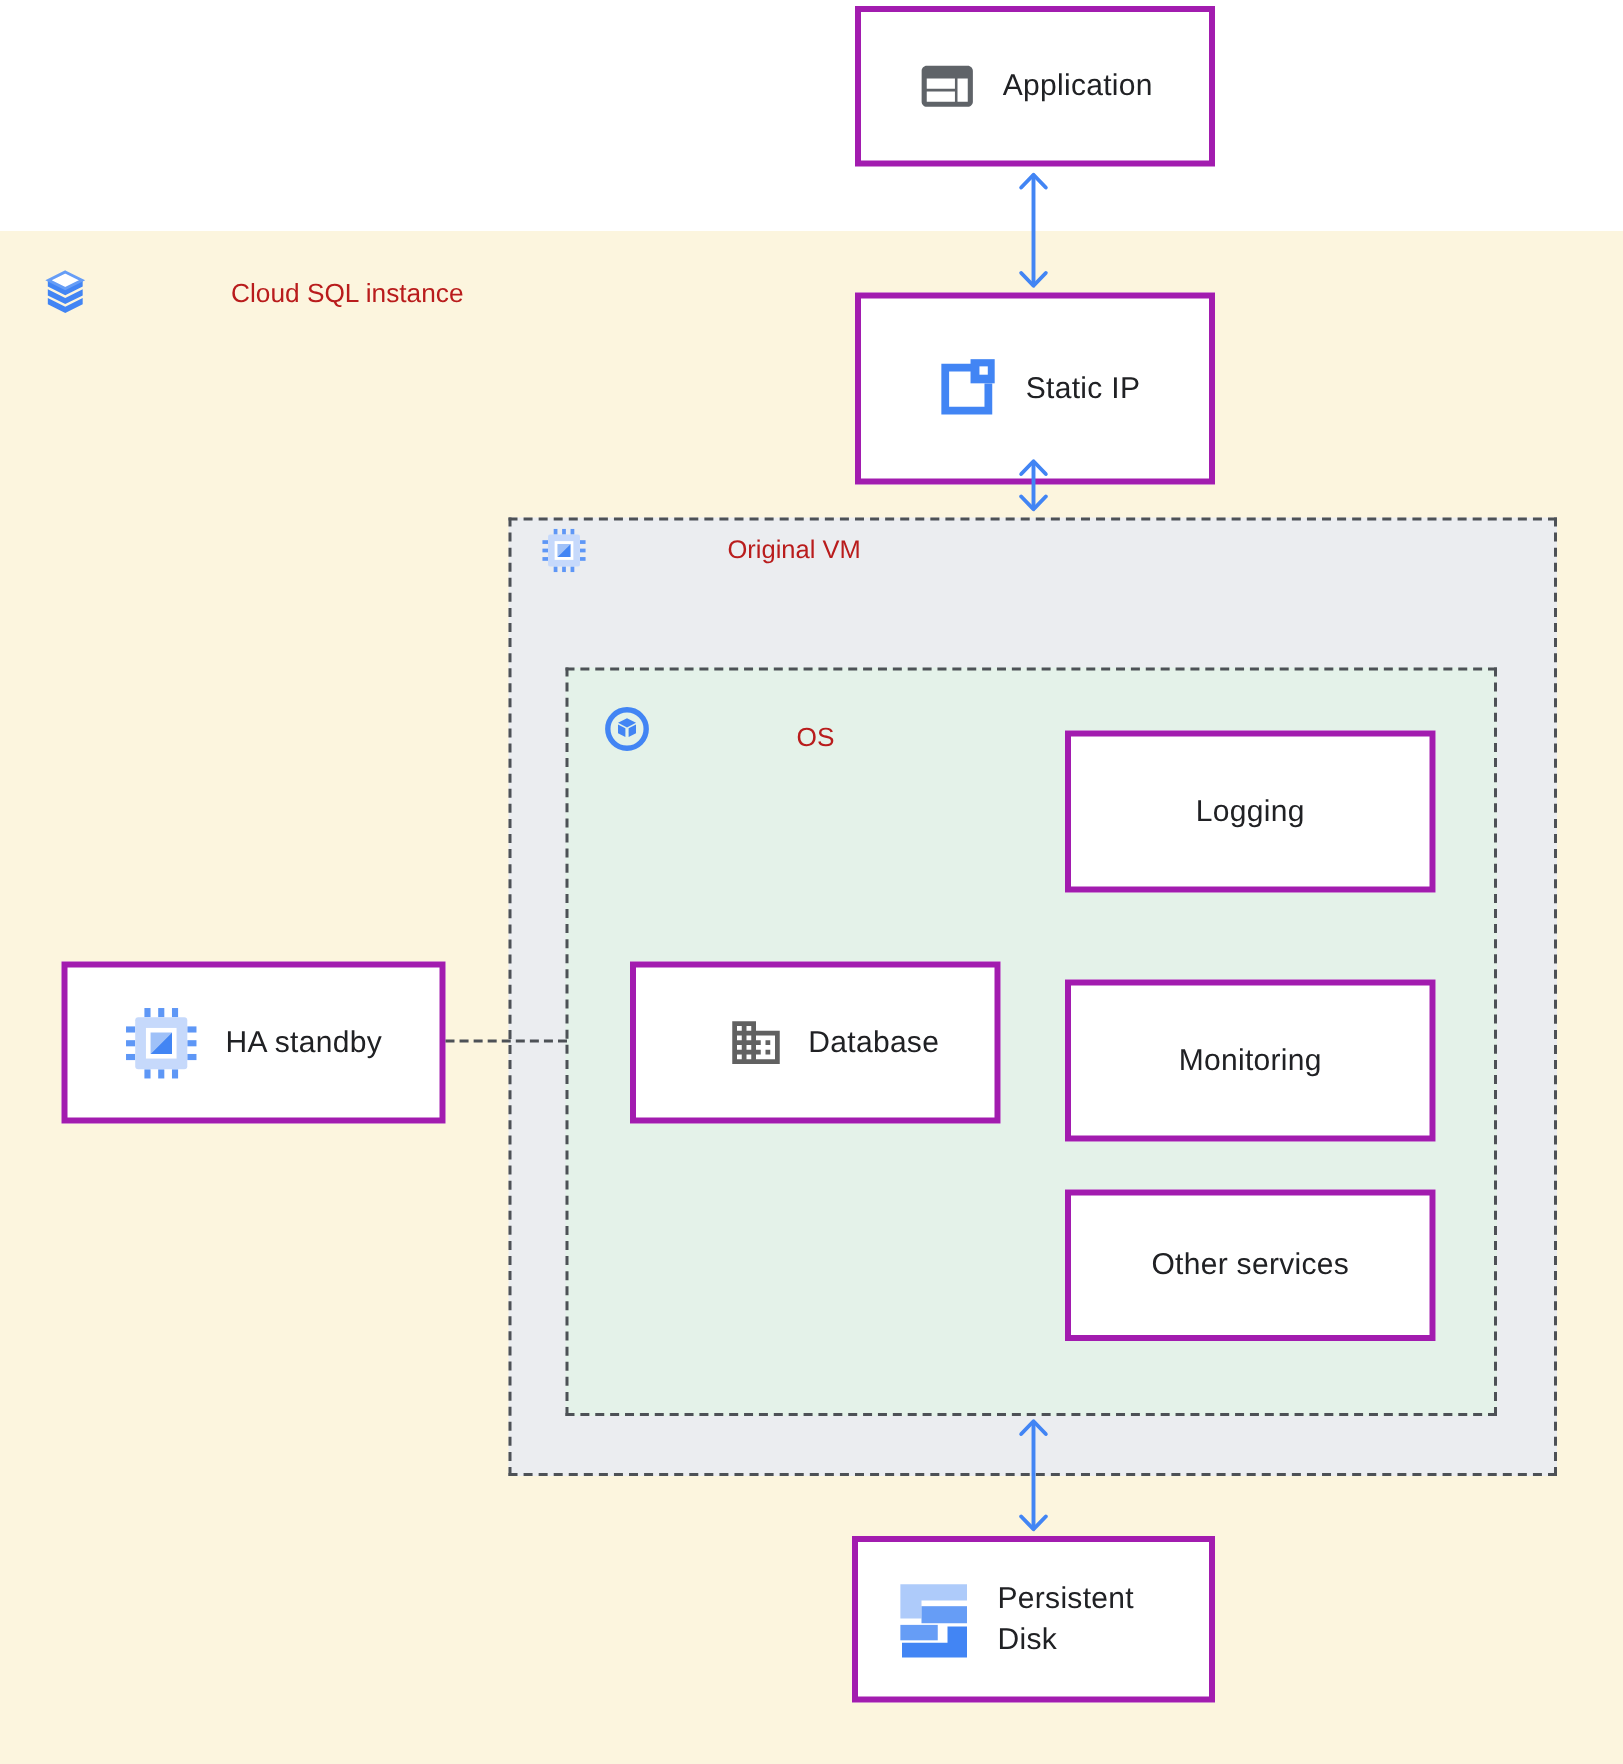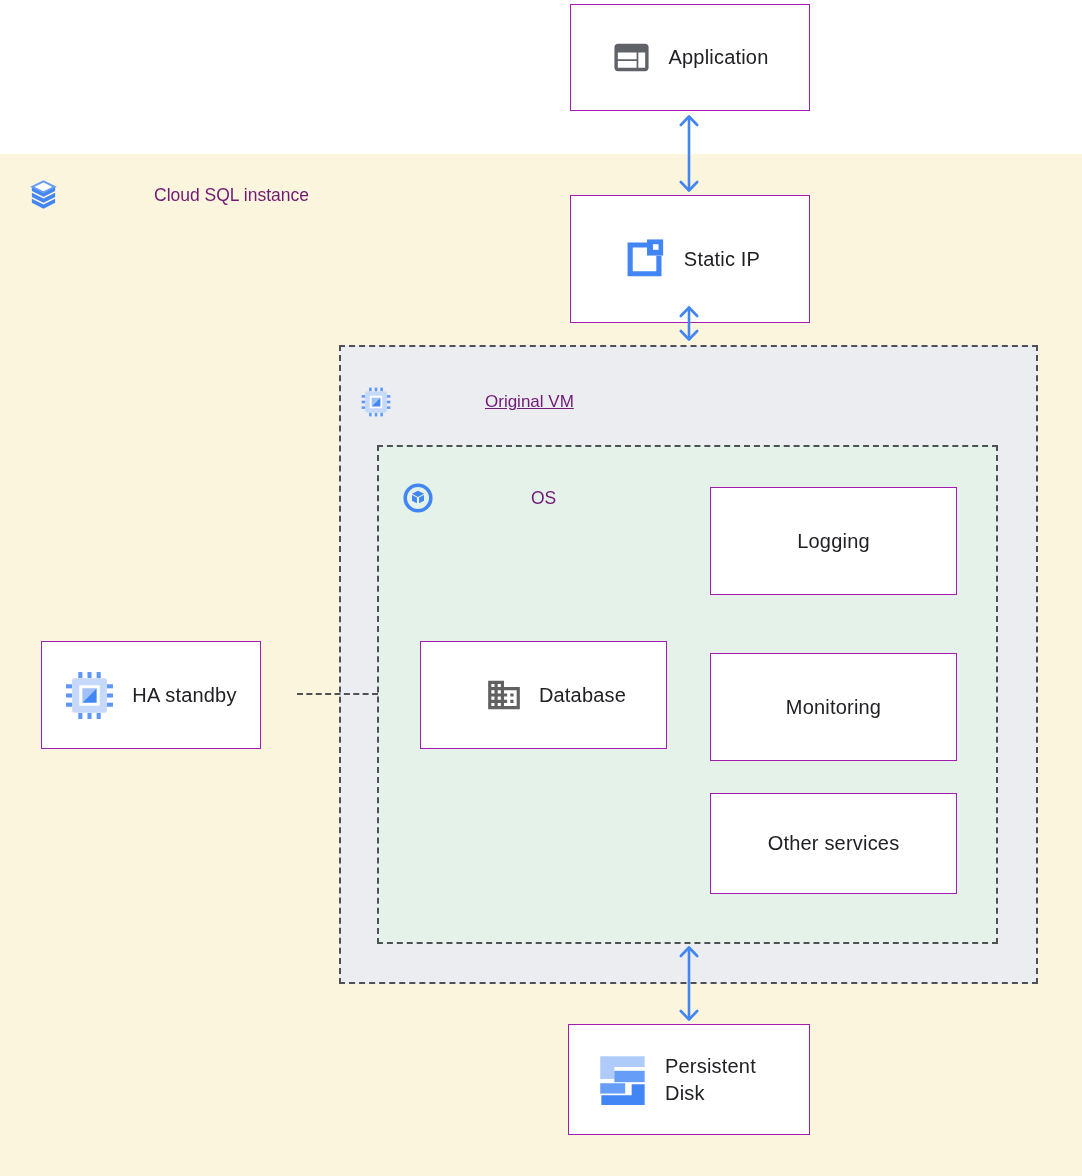--- a/index.html
+++ b/index.html
@@ -6,26 +6,26 @@
   #stage{
     position:relative;width:1082px;height:1176px;overflow:hidden;
     font-family:"Liberation Sans", sans-serif;background:#ffffff;
   }
   .abs{position:absolute;}
   .bg-main{left:0;top:154px;width:1082px;height:1022px;background:#FCF5DE;}
   .region{border:2px dashed #4D5156;box-sizing:border-box;}
   .vm-region{left:339px;top:345px;width:699px;height:639px;background:#EBEDF0;}
   .os-region{left:377px;top:445px;width:621px;height:499px;background:#E4F2E9;}
   .node{
-    background:#fff;border:1px solid #a21caf;box-sizing:border-box;
+    background:#fff;border:4px solid #a21caf;box-sizing:border-box;
     display:flex;align-items:center;justify-content:center;
     color:#202124;font-size:20px;letter-spacing:.2px;
   }
   .node .gap{width:16px;flex:0 0 auto;}
-  .region-label{display:flex;align-items:center;color:#701a75;font-size:17.5px;gap:41px;}
+  .region-label{display:flex;align-items:center;color:#b91c1c;font-size:17.5px;gap:41px;}
   .region-label .gap{width:13px;flex:0 0 auto;}
   .dashed-line{border-top:2px dashed #4D5156;height:0;}
   svg{display:block;}
   .pd-label{width:116px;line-height:1.35;text-align:left;}
 </style>
 </head>
 <body>
 
 <div id="stage">
 
@@ -39,21 +39,21 @@
         <path d="M3 5.3 L12 9.8 L21 5.3 V8.5 L12 13 L3 8.5 Z" fill="#4285F4"></path>
         <path d="M12 1 L20.6 5.3 L12 9.6 L3.4 5.3 Z" fill="#ffffff" stroke="#669DF6" stroke-width="1.5"></path>
       </svg>
     </span>
     <span class="gap"></span>
     <span>Cloud SQL instance</span>
   </div>
 
   <div class="abs region vm-region"></div>
 
-  <div class="abs region-label" style="left:361px;top:387px;font-size:17px;text-decoration:underline;">
+  <div class="abs region-label" style="left:361px;top:352px;font-size:17px;">
     <span>
       <svg width="30" height="30" viewBox="0 0 48 48">
         <g fill="#5E97F6">
           <rect x="13" y="1" width="4" height="6"></rect>
             <rect x="22" y="1" width="4" height="6"></rect>
             <rect x="31" y="1" width="4" height="6"></rect>
           <rect x="13" y="41" width="4" height="6"></rect>
             <rect x="22" y="41" width="4" height="6"></rect>
             <rect x="31" y="41" width="4" height="6"></rect>
           <rect x="1" y="13" width="6" height="4"></rect>
@@ -68,21 +68,21 @@
         <path d="M17 17 H31 L17 31 Z" fill="#9FC1F8"></path>
         <path d="M31 17 V31 H17 Z" fill="#4285F4"></path>
       </svg>
     </span>
     <span class="gap" style="width:12px;"></span>
     <span>Original VM</span>
   </div>
 
   <div class="abs region os-region"></div>
 
-  <div class="abs region-label" style="left:402px;top:482px;">
+  <div class="abs region-label" style="left:402px;top:470px;align-items:flex-end;">
     <span>
       <svg width="32" height="32" viewBox="0 0 24 24">
         <circle cx="12" cy="12" r="9.6" fill="none" stroke="#4285F4" stroke-width="2.7"></circle>
         <g fill="#4285F4">
           <path d="M12 6.6 L16.5 8.9 L12 11.2 L7.5 8.9 Z"></path>
           <path d="M7.5 9.7 V14.1 L11.2 16 V11.6 Z"></path>
           <path d="M16.5 9.7 V14.1 L12.8 16 V11.6 Z"></path>
         </g>
       </svg>
     </span>
@@ -127,21 +127,21 @@
   </div>
 
   <div class="abs node" style="left:710px;top:641px;width:247px;height:108px;margin-top:12px;">
     <span>Monitoring</span>
   </div>
 
   <div class="abs node" style="left:710px;top:793px;width:247px;height:101px;">
     <span>Other services</span>
   </div>
 
-  <div class="abs node" style="left:41px;top:641px;width:220px;height:108px;">
+  <div class="abs node" style="left:41px;top:641px;width:256px;height:108px;">
     <span>
       <svg width="49" height="49" viewBox="0 0 48 48">
         <g fill="#5E97F6">
           <rect x="13" y="1" width="4" height="6"></rect>
             <rect x="22" y="1" width="4" height="6"></rect>
             <rect x="31" y="1" width="4" height="6"></rect>
           <rect x="13" y="41" width="4" height="6"></rect>
             <rect x="22" y="41" width="4" height="6"></rect>
             <rect x="31" y="41" width="4" height="6"></rect>
           <rect x="1" y="13" width="6" height="4"></rect>

